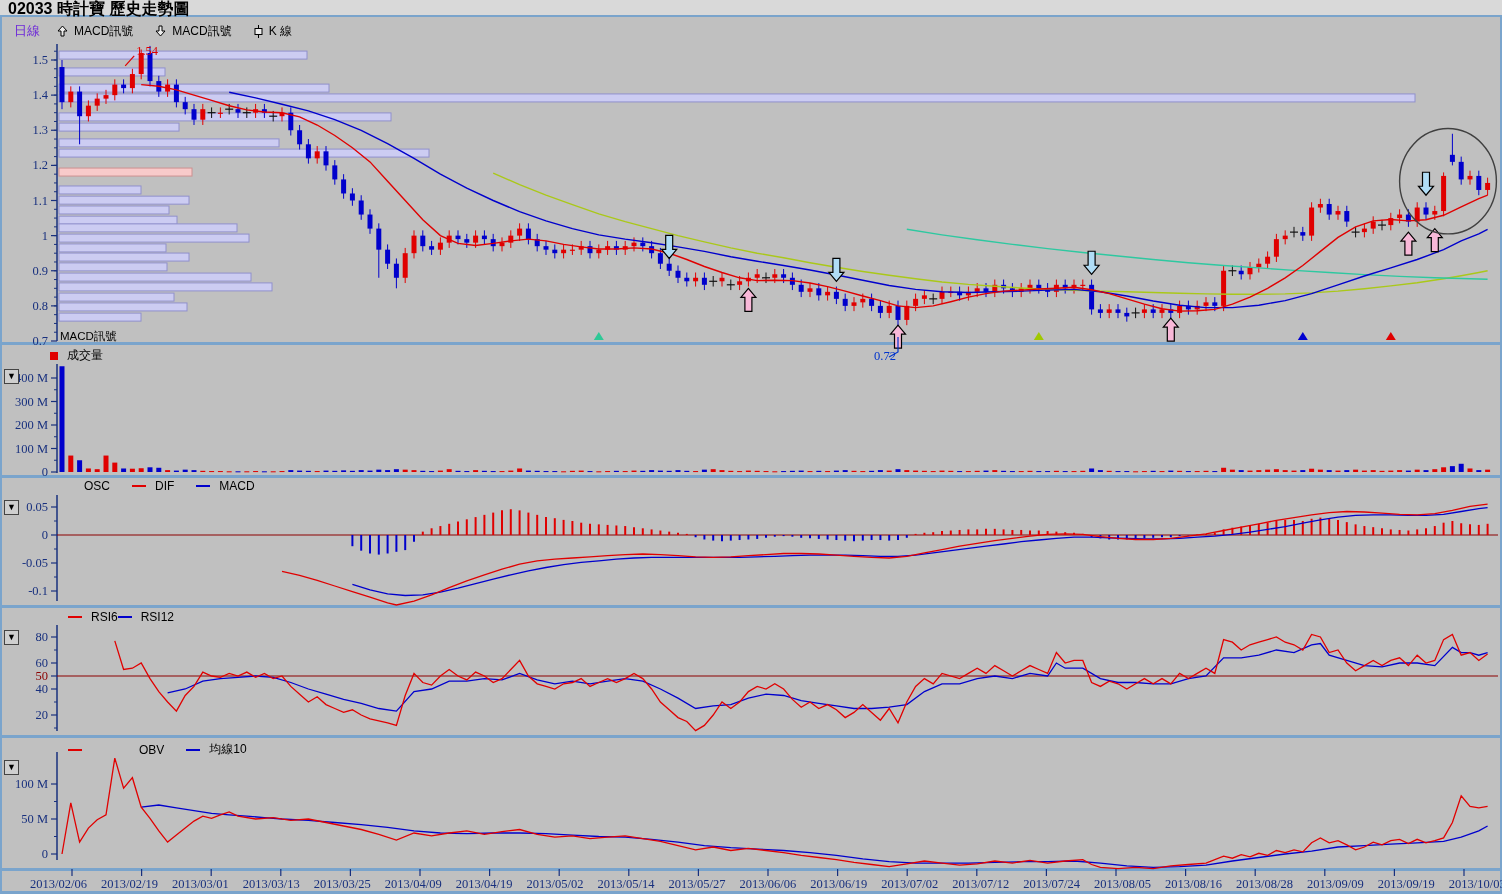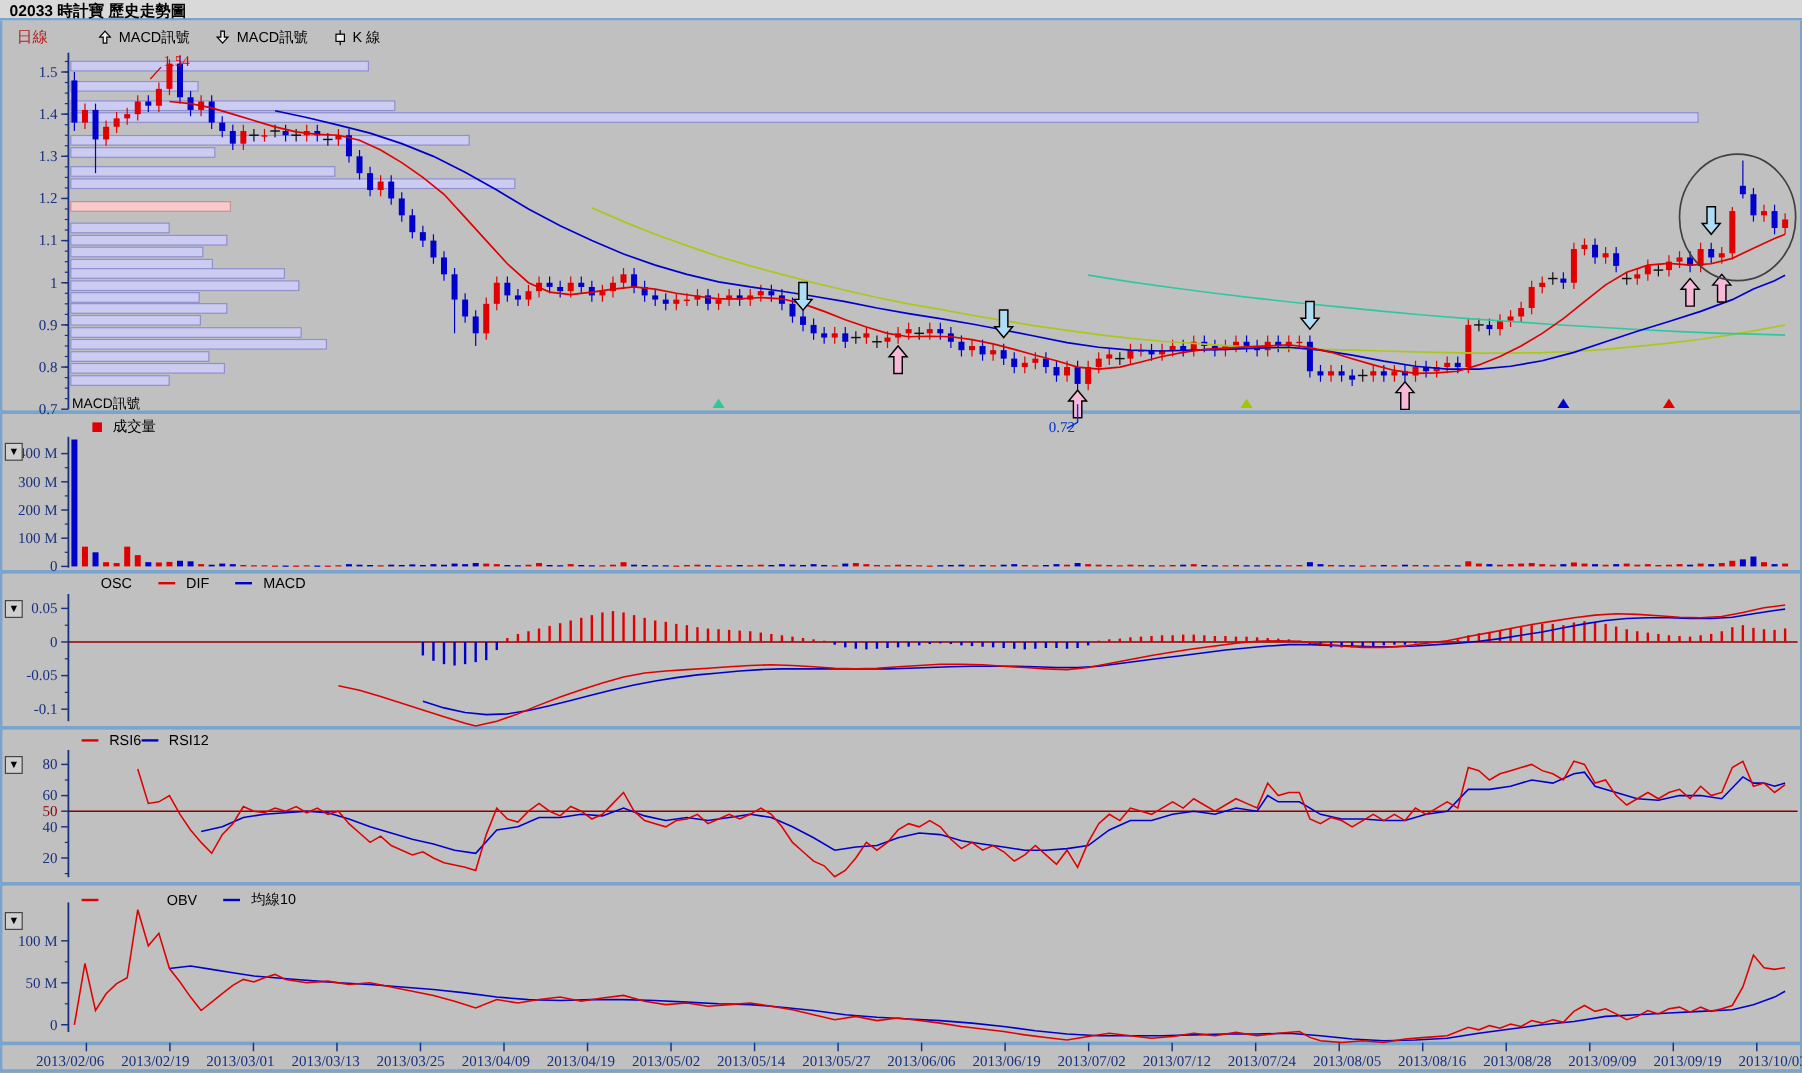--- a/index.html
+++ b/index.html
@@ -1,28 +1,28 @@
 <!DOCTYPE html>
 <html><head>
 <meta charset="utf-8">
 <style>
   html,body{margin:0;padding:0;background:#888;}
   .window{position:relative;width:1502px;height:894px;background:#c0c0c0;overflow:hidden;
           font-family:"Liberation Sans",sans-serif;}
   .titlebar{position:absolute;top:0;left:0;width:1502px;height:17px;background:#d9d9d9;
             border-bottom:2px solid #7aa4cc;box-sizing:border-box;}
-  .titlebar span{font-weight:bold;font-size:13px;line-height:16px;padding-left:8px;color:#000;}
+  .titlebar span{font-weight:bold;font-size:16px;line-height:16px;padding-left:8px;color:#000;}
   #chart-svg{position:absolute;top:0;left:0;}
   svg text{font-family:"Liberation Serif",serif;font-size:12.5px;fill:#18307e;}
   svg text.dkred{fill:#8b0000;}
   svg text.red{fill:#e00000;}
   svg text.blue{fill:#0033cc;}
   .legend-row{position:absolute;top:22px;left:14px;height:18px;display:flex;align-items:center;
               font-size:12px;color:#000;white-space:nowrap;}
-  .period{color:#b91c1c;font-size:13px;margin-right:42px;cursor:pointer;}
+  .period{color:#6d28d9;font-size:13px;margin-right:17px;cursor:pointer;}
   .legend-item{display:flex;align-items:center;margin-right:22px;}
   .dash{width:14px;height:2px;margin-right:9px;display:inline-block;}
   .sq{width:8px;height:8px;margin-right:9px;display:inline-block;}
   .licon{margin-right:6px;display:inline-flex;align-items:center;}
   .plegend{position:absolute;display:flex;align-items:center;font-size:12px;color:#000;white-space:nowrap;}
   .collapse-btn{position:absolute;left:4px;width:15px;height:15px;background:#cfcfcf;
                 border:1px solid #444;box-sizing:border-box;font-size:9px;line-height:13px;
                 text-align:center;color:#000;cursor:pointer;}
   #date-row{position:absolute;top:877px;left:30px;width:1476px;display:flex;
             justify-content:space-between;font-family:"Liberation Serif",serif;
@@ -886,21 +886,21 @@
               <rect x="1" y="3.5" width="7" height="6" fill="#ededed" stroke="#000"></rect>
             </svg>
           </span>
           <span>K 線</span>
         </span>
       </span>
   </div>
 
   <span class="botlabel">MACD訊號</span>
 
-  <div class="plegend" style="top:347px;left:77px;">
+  <div class="plegend" style="top:347px;left:50px;">
     <span class="sq" style="background: rgb(224, 0, 0);"></span>
     <span>成交量</span>
   </div>
 
   <div class="plegend" style="top:479px;left:84px;">
     <span style="margin-right:22px;">OSC</span>
     <span class="dash" style="background: rgb(224, 0, 0);"></span>
     <span style="margin-right:22px;">DIF</span>
     <span class="dash" style="background: rgb(0, 0, 204);"></span>
     <span>MACD</span>

